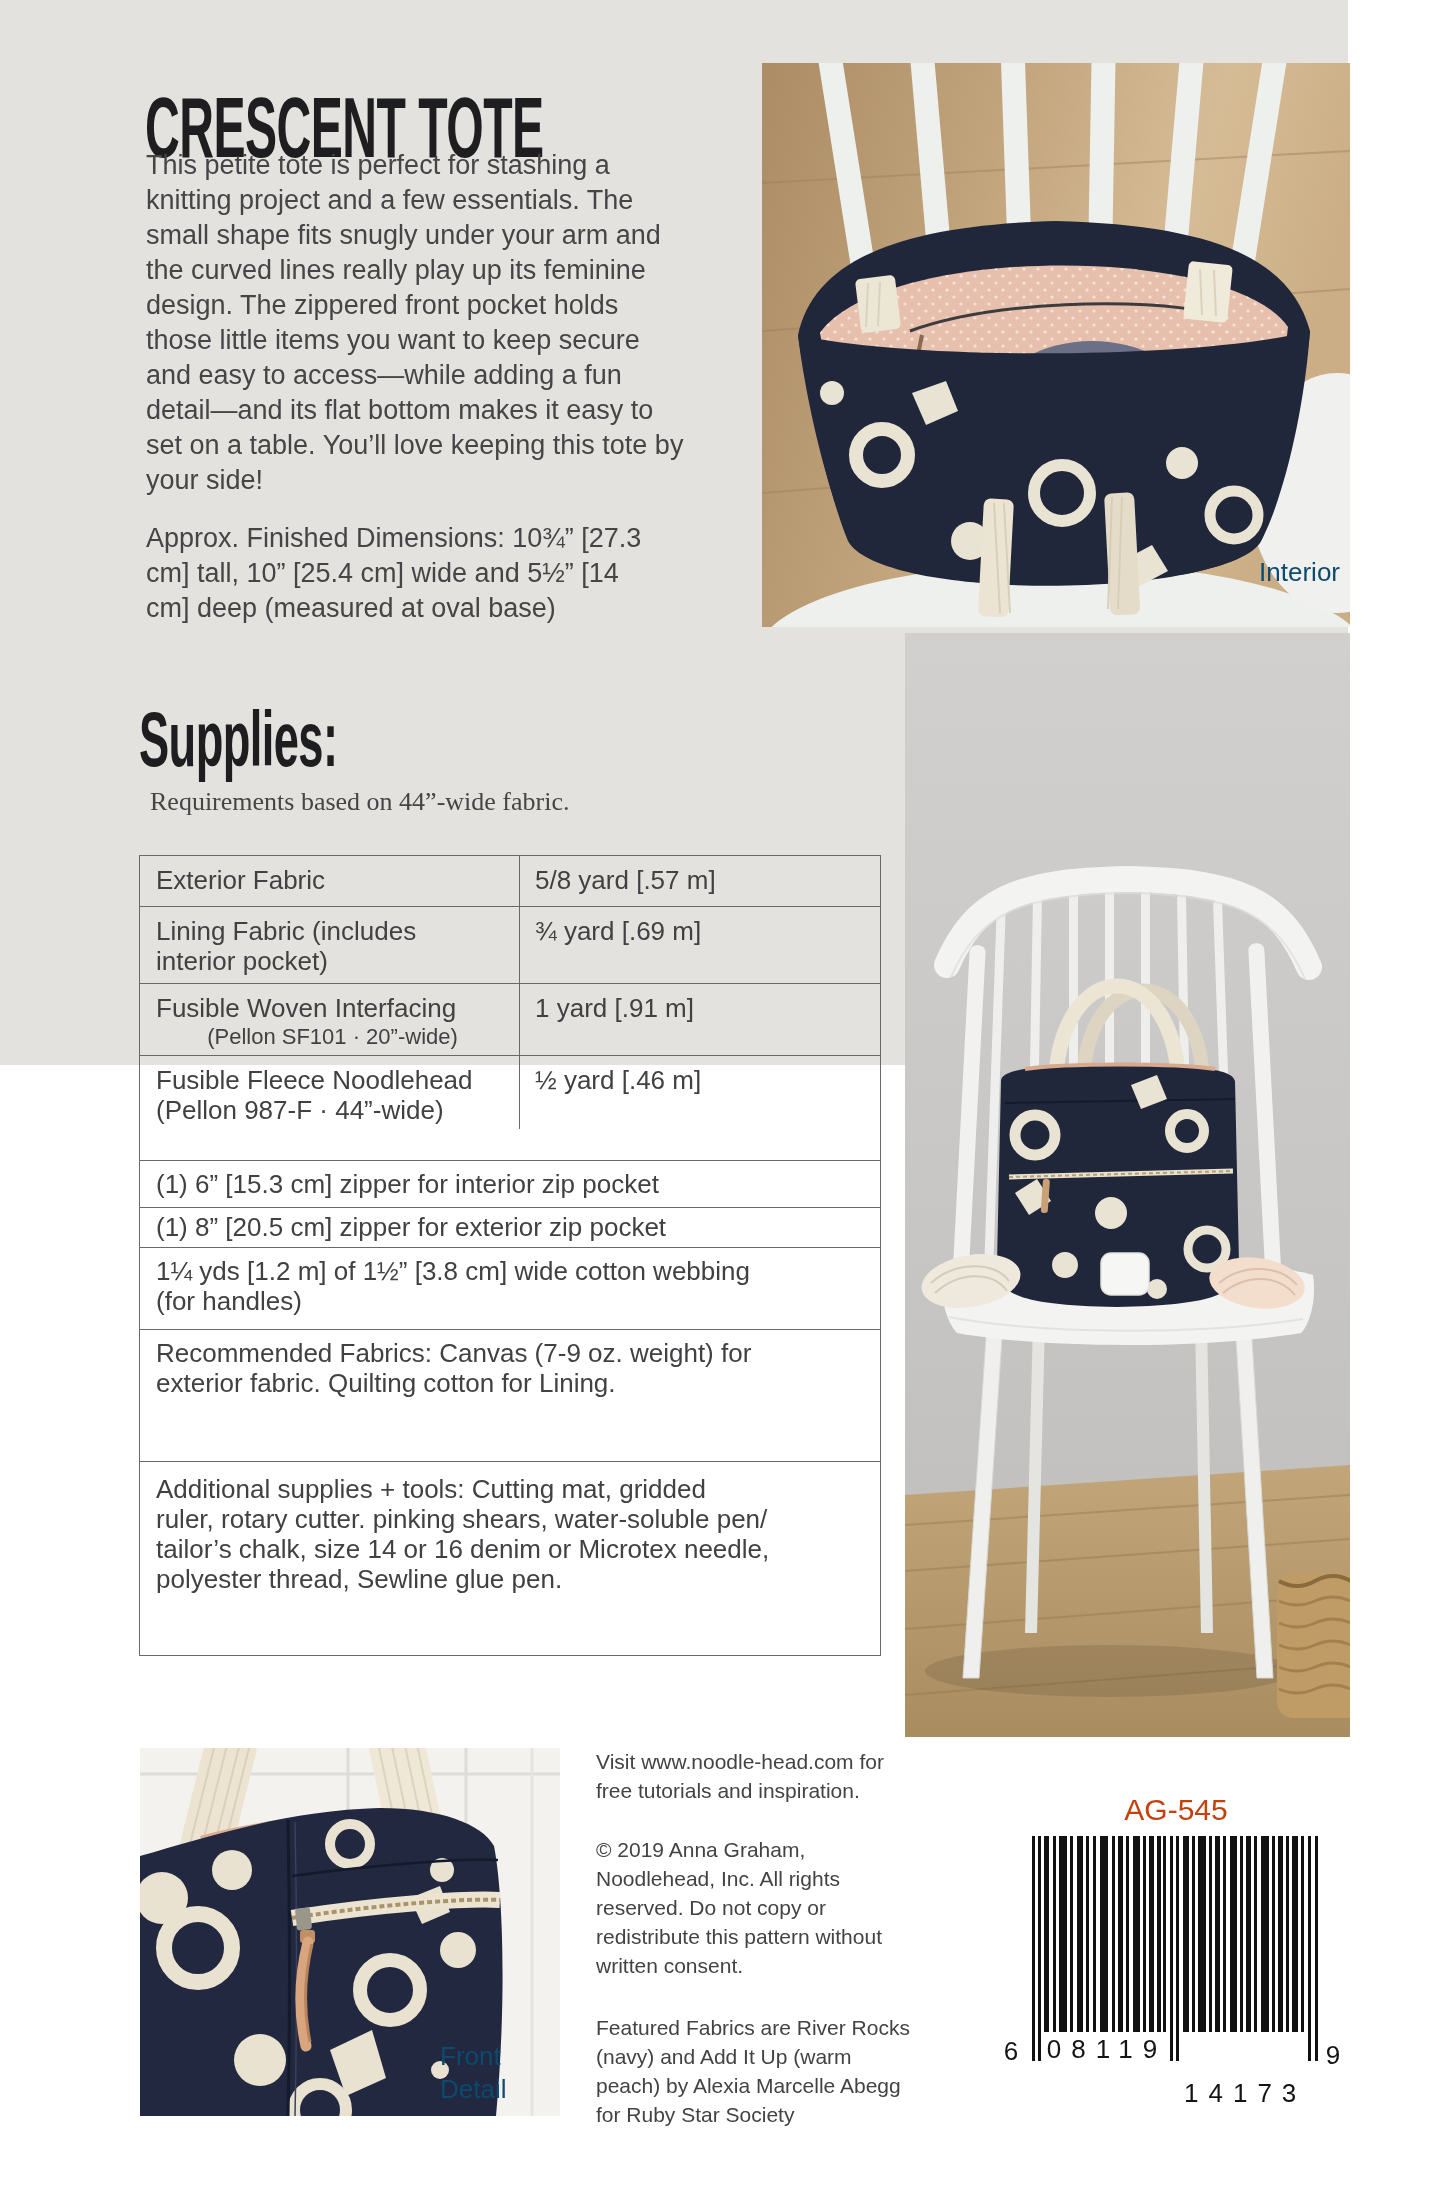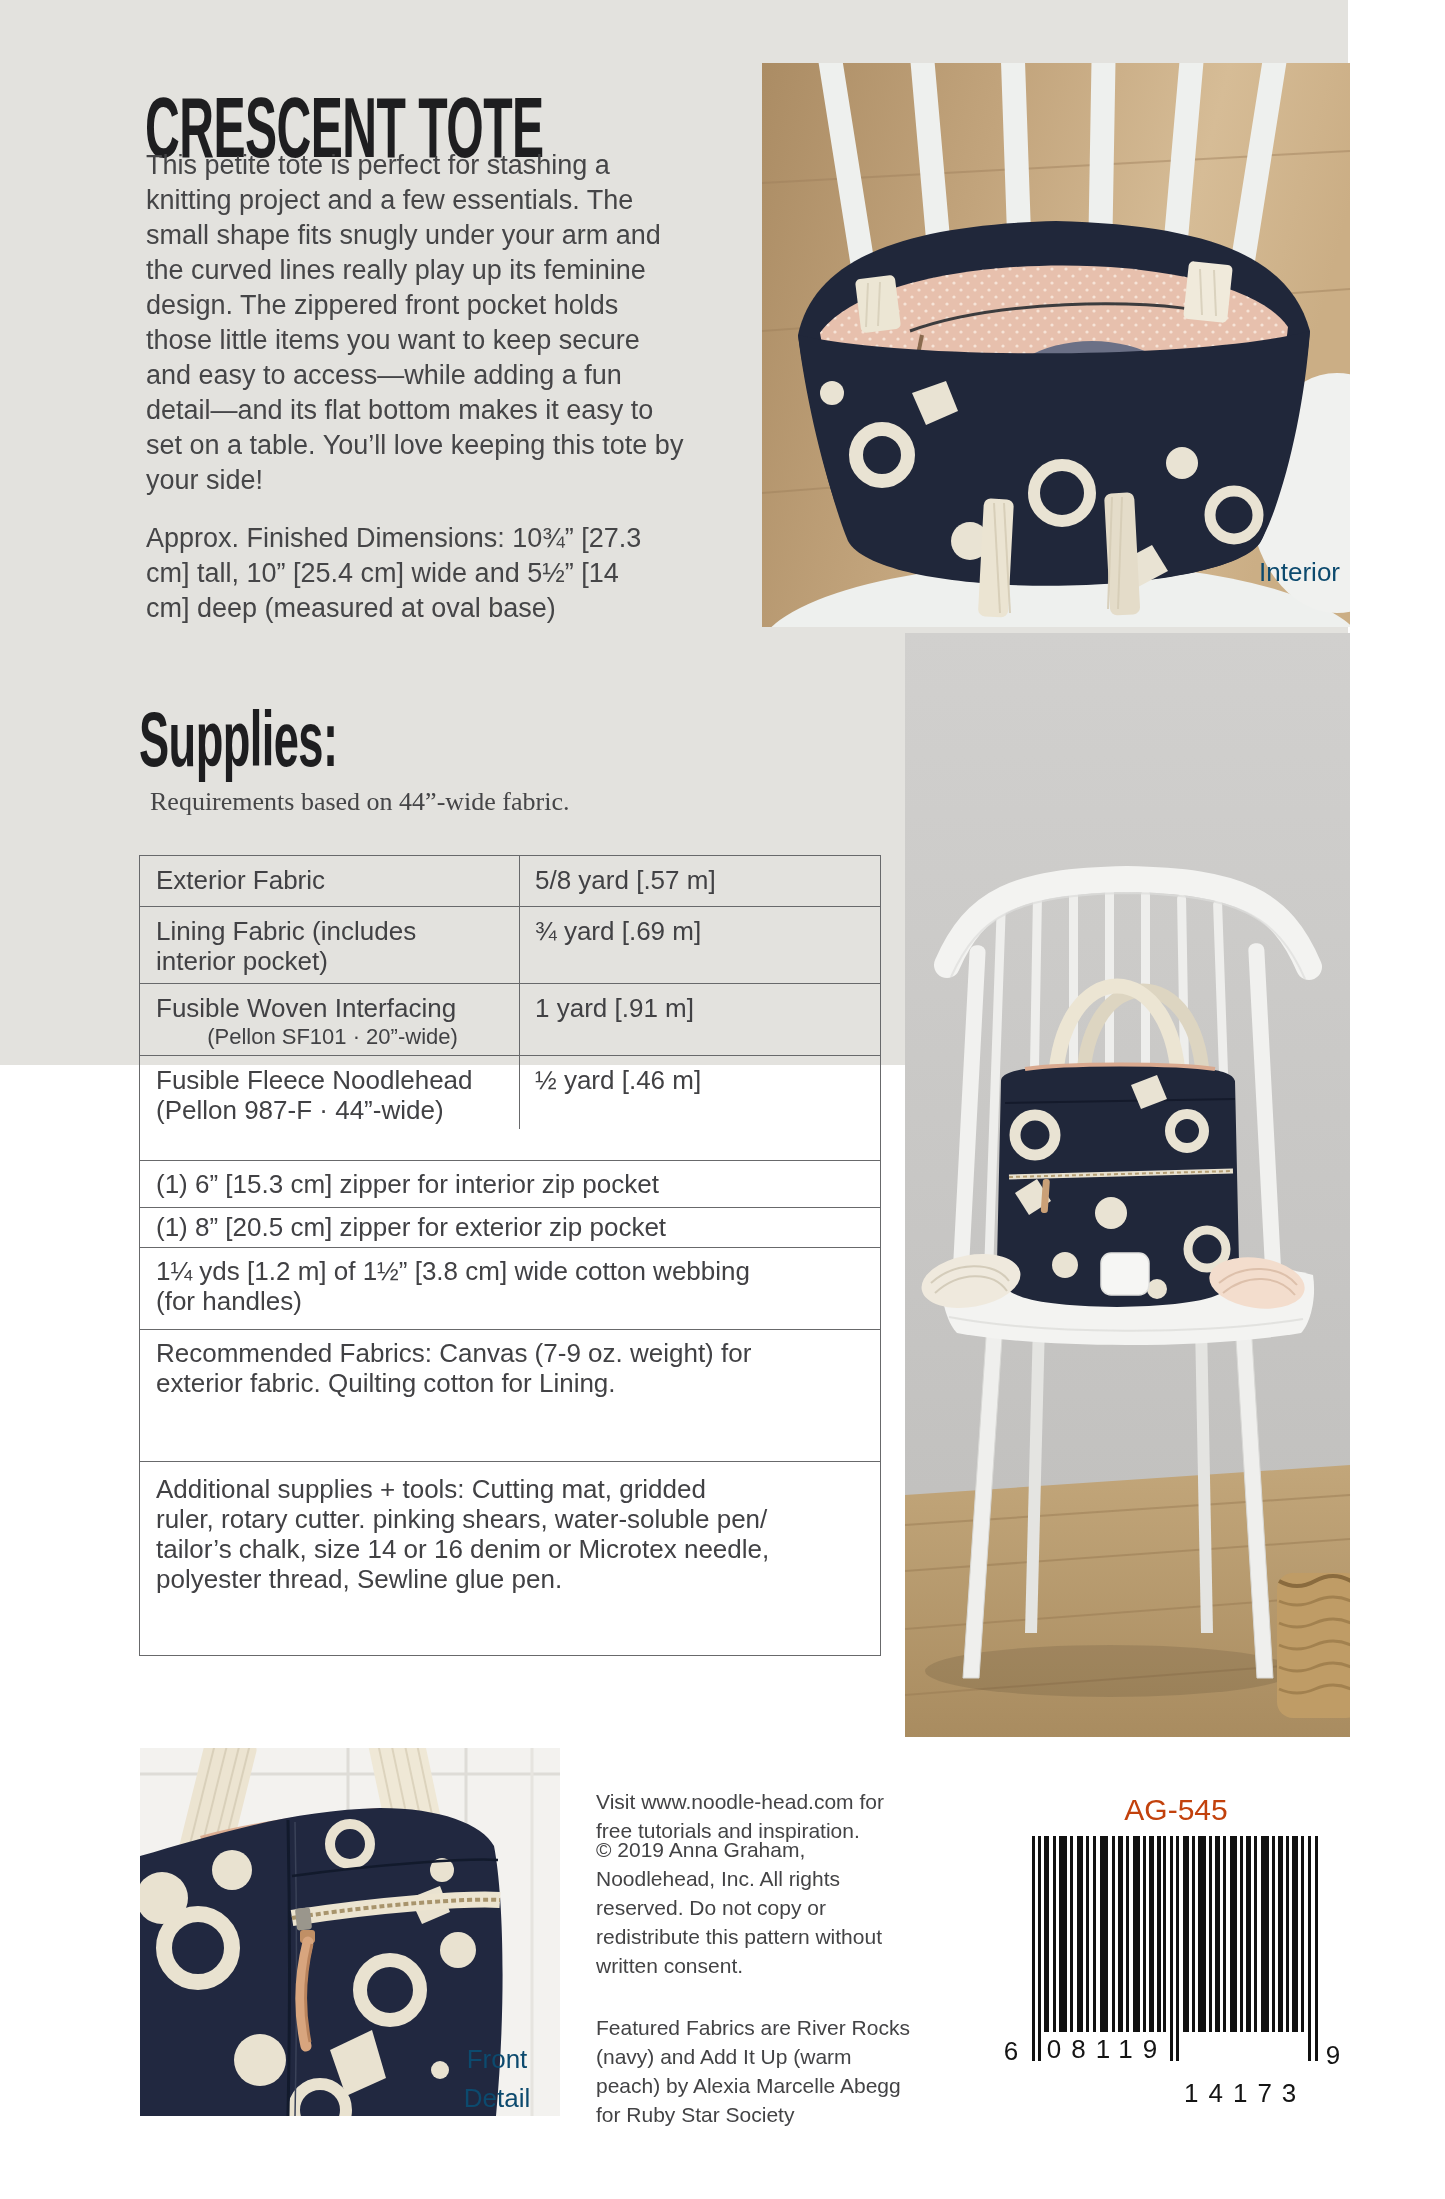--- a/index.html
+++ b/index.html
@@ -338,25 +338,25 @@
       <path d="M152,128 C240,116 330,110 358,112" stroke="#121a2c" stroke-width="2.5" fill="none"></path>
       <g>
         <path d="M152,170 C240,156 330,150 360,152" stroke="#ece4d0" stroke-width="16" fill="none"></path>
         <path d="M152,170 C240,156 330,150 360,152" stroke="#a8946c" stroke-width="4" stroke-dasharray="5 3" fill="none"></path>
         <rect x="156" y="160" width="15" height="22" rx="3" fill="#9a968c" transform="rotate(-6 163 171)"></rect>
         <rect x="160" y="182" width="15" height="13" rx="3" fill="#c08f65"></rect>
         <path d="M168,194 C160,226 158,262 166,298" stroke="#d8a57e" stroke-width="11" stroke-linecap="round" fill="none"></path>
         <path d="M172,196 C165,226 163,260 170,294" stroke="#b9835c" stroke-width="3" fill="none"></path>
       </g>
     </svg>
-    <div class="abs photo-label prelines" style="left:300px;top:292px;width:114px;text-align:center;line-height:39px;">Front
+    <div class="abs photo-label prelines" style="left:300px;top:292px;width:114px;text-align:left;line-height:33px;">Front
 Detail</div>
   </div>
 
-  <div class="abs foot-text prelines" style="left:596px;top:1747px;width:400px;margin-top:40px;">Visit www.noodle-head.com for
+  <div class="abs foot-text prelines" style="left:596px;top:1747px;width:400px;">Visit www.noodle-head.com for
 free tutorials and inspiration.</div>
   <div class="abs foot-text prelines" style="left:596px;top:1835px;width:400px;">© 2019 Anna Graham,
 Noodlehead, Inc. All rights
 reserved. Do not copy or
 redistribute this pattern without
 written consent.</div>
   <div class="abs foot-text prelines" style="left:596px;top:2013px;width:400px;">Featured Fabrics are River Rocks
 (navy) and Add It Up (warm
 peach) by Alexia Marcelle Abegg
 for Ruby Star Society</div>

